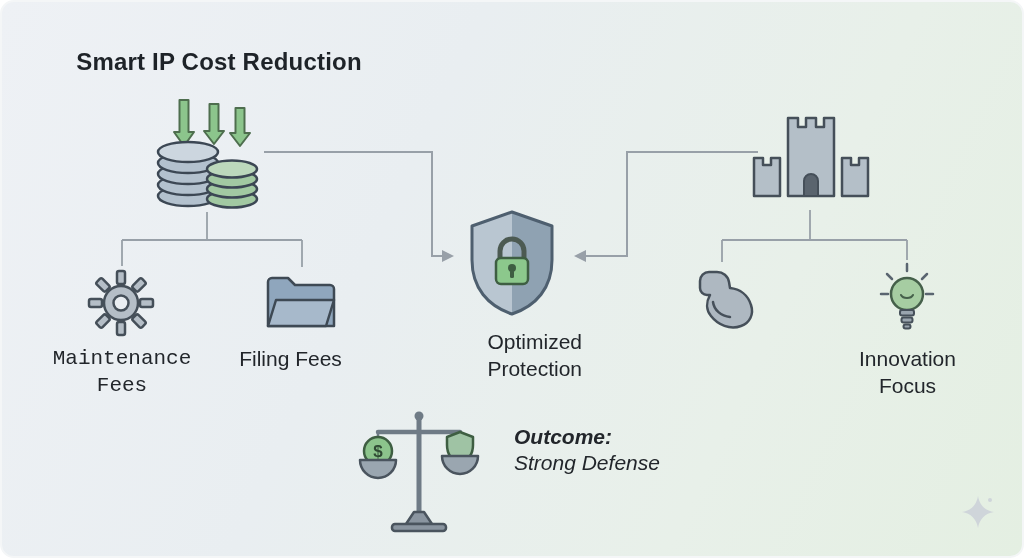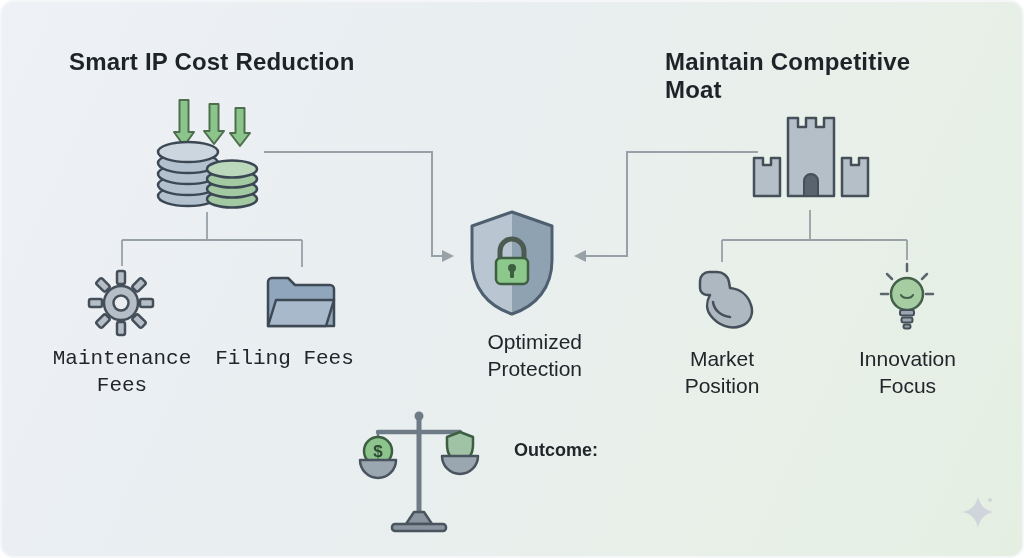--- a/index.html
+++ b/index.html
@@ -2,44 +2,43 @@
 <html><head>
 <meta charset="utf-8">
 <style>
   * { margin:0; padding:0; box-sizing:border-box; }
   html,body { width:1024px; height:558px; background:#ffffff; font-family:"Liberation Sans", sans-serif; }
   .canvas {
     position:relative; width:1024px; height:558px; overflow:hidden;
     border-radius:14px; border:2px solid #f4f6f7;
     background:linear-gradient(115deg,#eef1f5 0%, #e9eef1 38%, #e8f0e9 72%, #e4efe2 100%);
   }
-  .title { position:absolute; font-size:24px; font-weight:700; color:#1e2328; text-align:left; letter-spacing:.2px; }
+  .title { position:absolute; font-size:24px; font-weight:700; color:#1e2328; text-align:center; letter-spacing:.2px; }
   .label { position:absolute; font-size:21px; color:#22262b; text-align:center; line-height:1.29; }
   .icon  { position:absolute; }
   svg { display:block; overflow:visible; }
   .connector-layer { position:absolute; inset:0; pointer-events:none; }
-  .outcome { position:absolute; left:512px; top:437px; font-size:18px; color:#22262b; line-height:1.24; }
+  .outcome { position:absolute; left:512px; top:422px; font-size:21px; color:#22262b; line-height:1.24;font-style:italic; }
   .outcome .heading { font-weight:700; }
 </style>
 </head>
 <body>
 
 <div class="canvas">
 
   <svg class="connector-layer" viewBox="0 0 1024 558" width="1024" height="558">
     <path d="M262 150 H430 V254 H440" stroke="#98a0a8" stroke-width="2" fill="none"></path>
     <polygon points="440,248 452,254 440,260" fill="#98a0a8"></polygon>
     <path d="M756 150 H625 V254 H584" stroke="#98a0a8" stroke-width="2" fill="none"></path>
     <polygon points="584,248 572,254 584,260" fill="#98a0a8"></polygon>
     <path d="M205 210 V238 M120 238 H300 M120 238 V264 M300 238 V265" stroke="#98a0a8" stroke-width="1.8" fill="none"></path>
     <path d="M808 208 V238 M720 238 H905 M720 238 V260 M905 238 V258" stroke="#98a0a8" stroke-width="1.8" fill="none"></path>
   </svg>
 
   <div class="title" style="left:67px; top:46px; width:300px;">Smart IP Cost Reduction</div>
-  <div class="title" style="left:663px; top:46px; width:300px;">Maintain Competitive Moat</div>
 
   <div class="icon" style="left:150px; top:96px; width:115px; height:112px;">
     <svg viewBox="0 0 115 112" width="115" height="112">
       <g fill="#8cc58c" stroke="#4e6e4e" stroke-width="2" stroke-linejoin="round">
         <polygon points="27.5,2 36.5,2 36.5,34 42,34 32,48 22,34 27.5,34"></polygon>
         <polygon points="57.5,6 66.5,6 66.5,33 72,33 62,46 52,33 57.5,33"></polygon>
         <polygon points="83.5,10 92.5,10 92.5,35 98,35 88,48 78,35 83.5,35"></polygon>
       </g>
       <g fill="#b3c1ce" stroke="#3c4754" stroke-width="2.5">
         <ellipse cx="36" cy="98" rx="30" ry="10"></ellipse>
@@ -143,27 +142,27 @@
       <text x="28" y="55" text-anchor="middle" font-size="17" font-weight="bold" fill="#2f4a33">$</text>
       <path d="M110 30 l13 5 v8 c0 10 -6 16 -13 19 c-7 -3 -13 -9 -13 -19 v-8 z" fill="#9fc3a4" stroke="#3e5e42" stroke-width="2.5" stroke-linejoin="round"></path>
       <path d="M10 58 a18 18 0 0 0 36 0 z" fill="#9aa6b0" stroke="#4a545e" stroke-width="2.5" stroke-linejoin="round"></path>
       <path d="M92 54 a18 18 0 0 0 36 0 z" fill="#9aa6b0" stroke="#4a545e" stroke-width="2.5" stroke-linejoin="round"></path>
       <path d="M56 122 l8 -12 h10 l8 12 z" fill="#8a95a0" stroke="#4a545e" stroke-width="2.5" stroke-linejoin="round"></path>
       <rect x="42" y="122" width="54" height="7" rx="3" fill="#8a95a0" stroke="#4a545e" stroke-width="2.5"></rect>
     </svg>
   </div>
 
   <div class="label" style="left:40px; top:343px; width:160px;font-family:Liberation Mono, monospace;">Maintenance Fees</div>
-  <div class="label" style="left:210px; top:343px; width:145px;font-family:Liberation Mono, monospace;">Filing Fees</div>
+  <div class="label" style="left:216px; top:343px; width:145px;">Filing Fees</div>
   <div class="label" style="left:440px; top:326px; width:140px;text-align:right;">Optimized Protection</div>
-  <div class="label" style="left:658px; top:343px; width:124px;">Market Position</div>
   <div class="label" style="left:843px; top:343px; width:125px;">Innovation Focus</div>
 
   <div class="outcome">
     <div class="heading">Outcome:</div>
+    <div>Strong Defense</div>
   </div>
 
   <div class="icon" style="left:958px; top:492px; width:36px; height:36px;">
     <svg viewBox="0 0 36 36" width="36" height="36">
       <path d="M18 2 C19.5 11 25 16.5 34 18 C25 19.5 19.5 25 18 34 C16.5 25 11 19.5 2 18 C11 16.5 16.5 11 18 2 Z" fill="#cfd5da"></path>
       <circle cx="30" cy="6" r="2" fill="#cfd5da"></circle>
     </svg>
   </div>
 
 </div>

